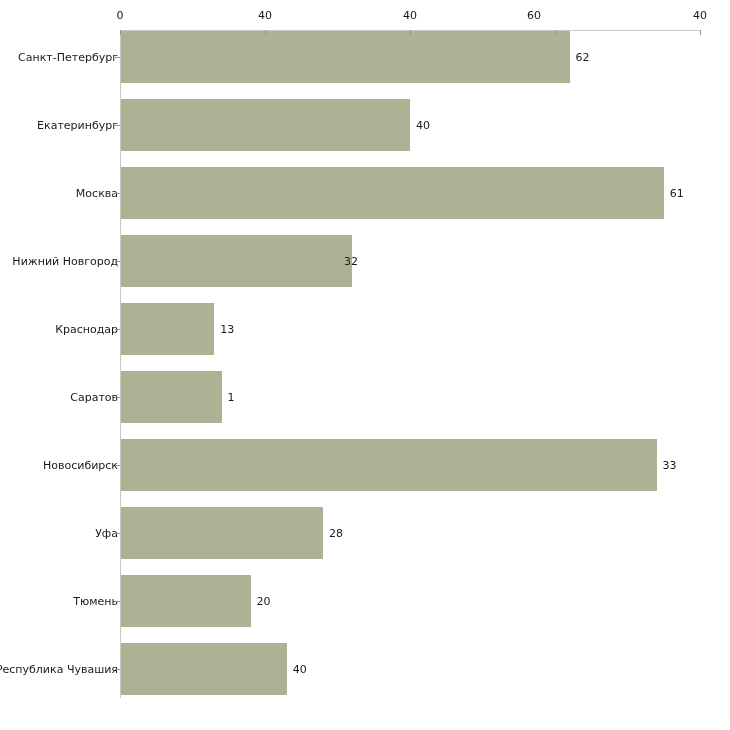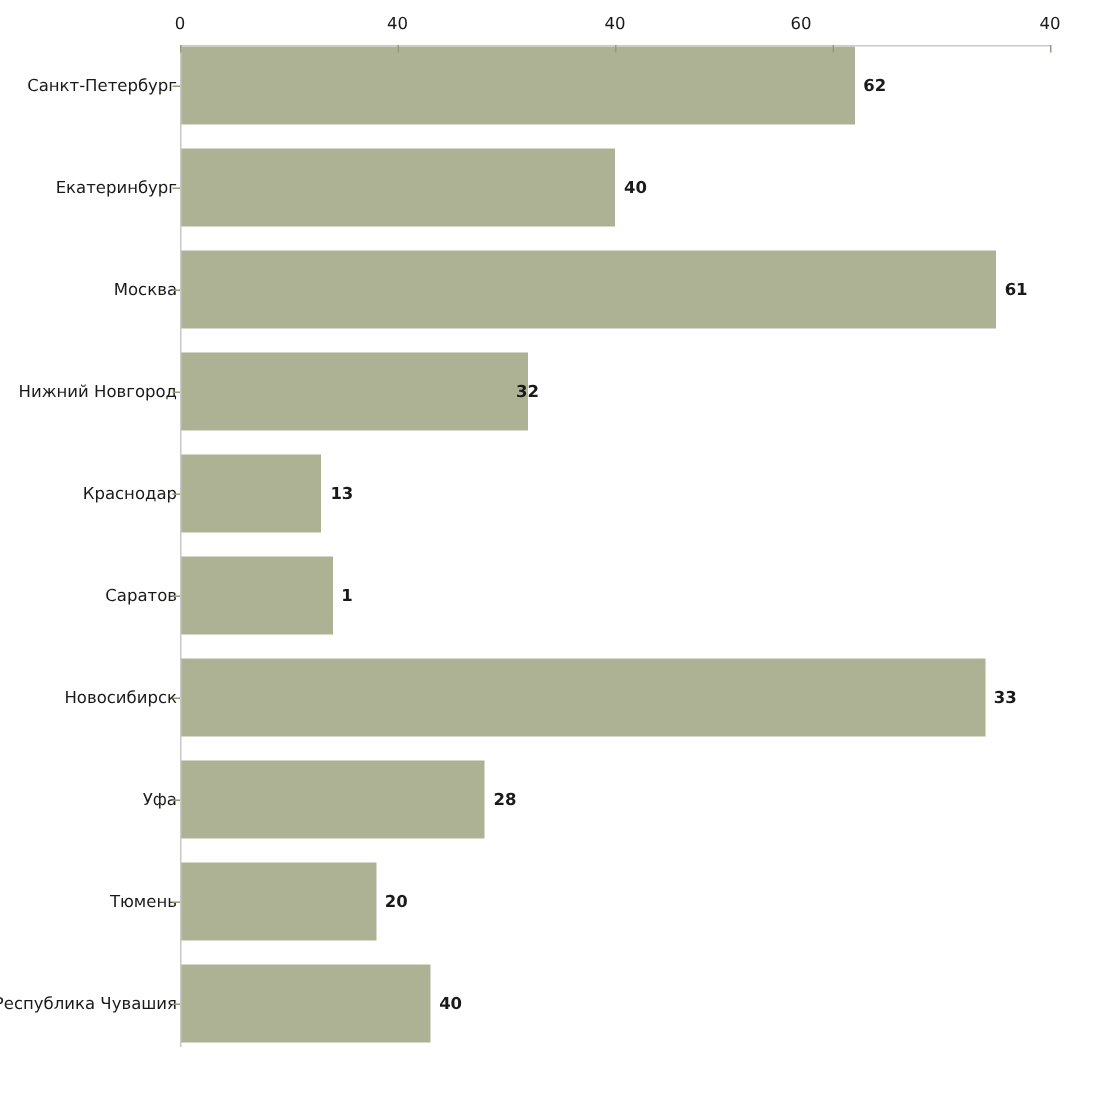--- a/index.html
+++ b/index.html
@@ -102,21 +102,20 @@
   }
 
   .bar-value {
     position: absolute;
     top: 50%;
     transform: translateY(-50%);
     font-size: 11px;
     line-height: 13px;
     color: #1a1a1a;
     white-space: nowrap;
-    font-weight: bold;
   }
 </style>
 </head>
 <body>
 
 <div id="chart-root">
 
   <div id="plot">
       <div class="cat-row" style="top: 31px; height: 52px;">
         <div class="cat-label">Санкт-Петербург</div>

